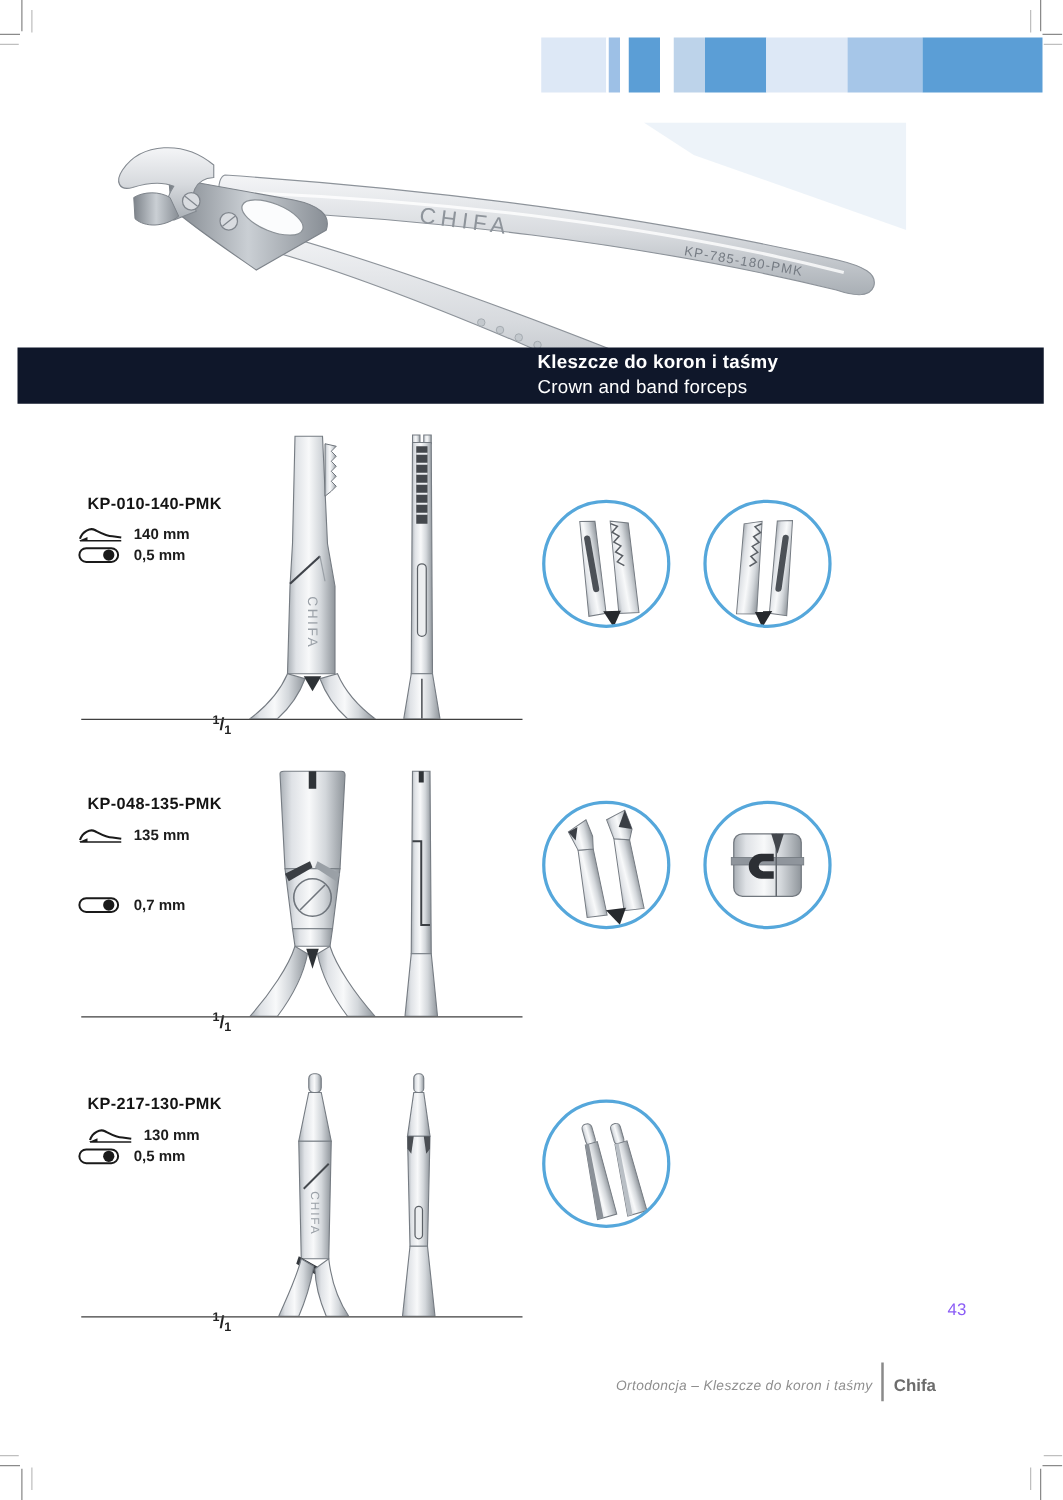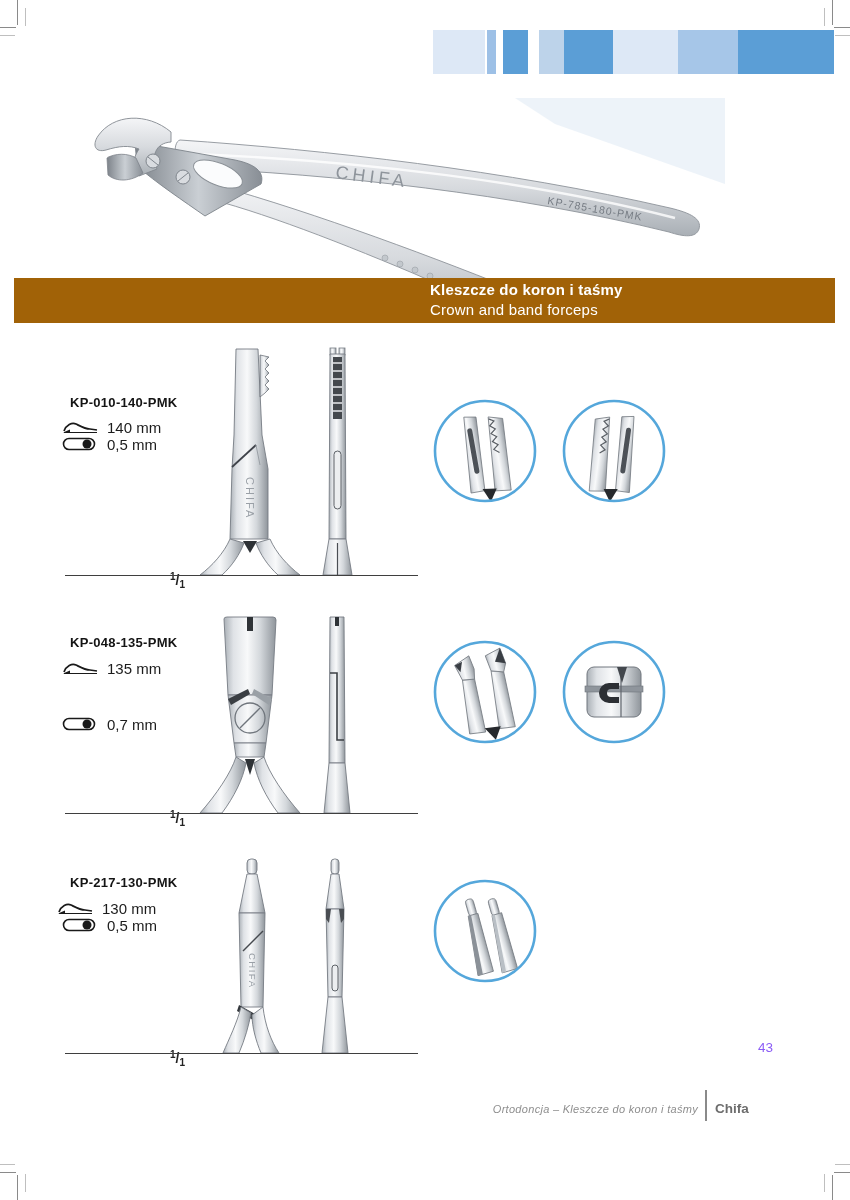--- a/index.html
+++ b/index.html
@@ -5,28 +5,28 @@
   html,body{margin:0;padding:0;background:#ffffff;}
   .page{position:relative;width:850px;height:1200px;background:#fff;overflow:hidden;
         font-family:"Liberation Sans",sans-serif;color:#1a1a1a;}
   .abs{position:absolute;}
   
   .colorbar{position:absolute;left:433px;top:30px;height:44px;display:flex;}
   .bar-seg{height:100%;flex:0 0 auto;}
   
   .hero{position:absolute;left:85px;top:98px;width:640px;height:182px;}
   
-  .banner{position:absolute;left:14px;top:278px;width:821px;height:45px;background:#a16207;}
+  .banner{position:absolute;left:14px;top:278px;width:821px;height:45px;background:#0f172a;}
   .banner-text{position:absolute;left:416px;top:2px;color:#ffffff;}
   .banner-line1{font-size:15px;font-weight:700;line-height:20px;letter-spacing:.2px;}
   .banner-line2{font-size:15px;font-weight:400;line-height:20px;letter-spacing:.2px;}
   
   .pcode{position:absolute;font-size:13px;font-weight:700;color:#141414;letter-spacing:.3px;}
   .spec-row{position:absolute;display:flex;align-items:center;gap:7px;height:16px;}
-  .spec-label{font-size:15px;font-weight:400;color:#1c1c1c;}
+  .spec-label{font-size:12px;font-weight:700;color:#1c1c1c;}
   .scale{position:absolute;color:#222;font-weight:700;margin-top:24px;}
   .scale .sup{font-size:10px;vertical-align:5px;}
   .scale .sep{font-size:14px;}
   .scale .sub{font-size:10px;vertical-align:-3px;}
   .baseline{position:absolute;left:65px;width:353px;height:1px;background:#3f3f3f;}
   
   .footer-breadcrumb{position:absolute;right:152px;top:1103px;font-style:italic;
                      font-size:11px;color:#8e8e8e;letter-spacing:.3px;}
   .footer-divider{position:absolute;left:705px;top:1090px;width:1.5px;height:31px;background:#8a8a8a;}
   .footer-brand{position:absolute;left:715px;top:1101px;font-size:13.5px;font-weight:700;color:#6d6d6d;}
@@ -297,21 +297,21 @@
       <rect x="26" y="28" width="54" height="50" rx="7" fill="url(#metalH)" stroke="#71777e" stroke-width="1"></rect>
       <rect x="24" y="47" width="58" height="6" fill="#8f959c" stroke="#6f757c" stroke-width="0.6"></rect>
       <path d="M48,44 a10,10 0 0 0 0,20 h10 v-6 h-8 a4,4 0 0 1 0,-8 h8 v-6 Z" fill="#2c2f34"></path>
       <line x1="60" y1="28" x2="60" y2="78" stroke="#61666d" stroke-width="1.2"></line>
       <polygon points="56,28 66,28 61,44" fill="#43474d"></polygon>
     </g>
     <circle cx="53" cy="53" r="50" fill="none" stroke="#55a7db" stroke-width="2.6"></circle>
   </svg>
 
   <div class="pcode" style="left:70px;top:875px">KP-217-130-PMK</div>
-  <div class="spec-row" style="left:57px;top:900px">
+  <div class="spec-row" style="left:70px;top:900px">
     <svg width="38" height="17" viewBox="0 0 38 17">
       <path d="M2,12 C4,6 10,3 14,5 C18,7 23,10 28,10 L35,11" stroke="#1a1a1a" stroke-width="1.7" fill="none"></path>
       <line x1="2" y1="13.5" x2="35" y2="13.5" stroke="#1a1a1a" stroke-width="1.2"></line>
       <polygon points="1,13.5 8,10.5 8,13.5" fill="#1a1a1a"></polygon>
     </svg>
     <span class="spec-label">130 mm</span>
   </div>
   <div class="spec-row" style="left:62px;top:917px">
     <svg width="38" height="16" viewBox="0 0 38 16">
       <rect x="1.5" y="2.5" width="31" height="11" rx="5.5" fill="none" stroke="#1a1a1a" stroke-width="1.6"></rect>

